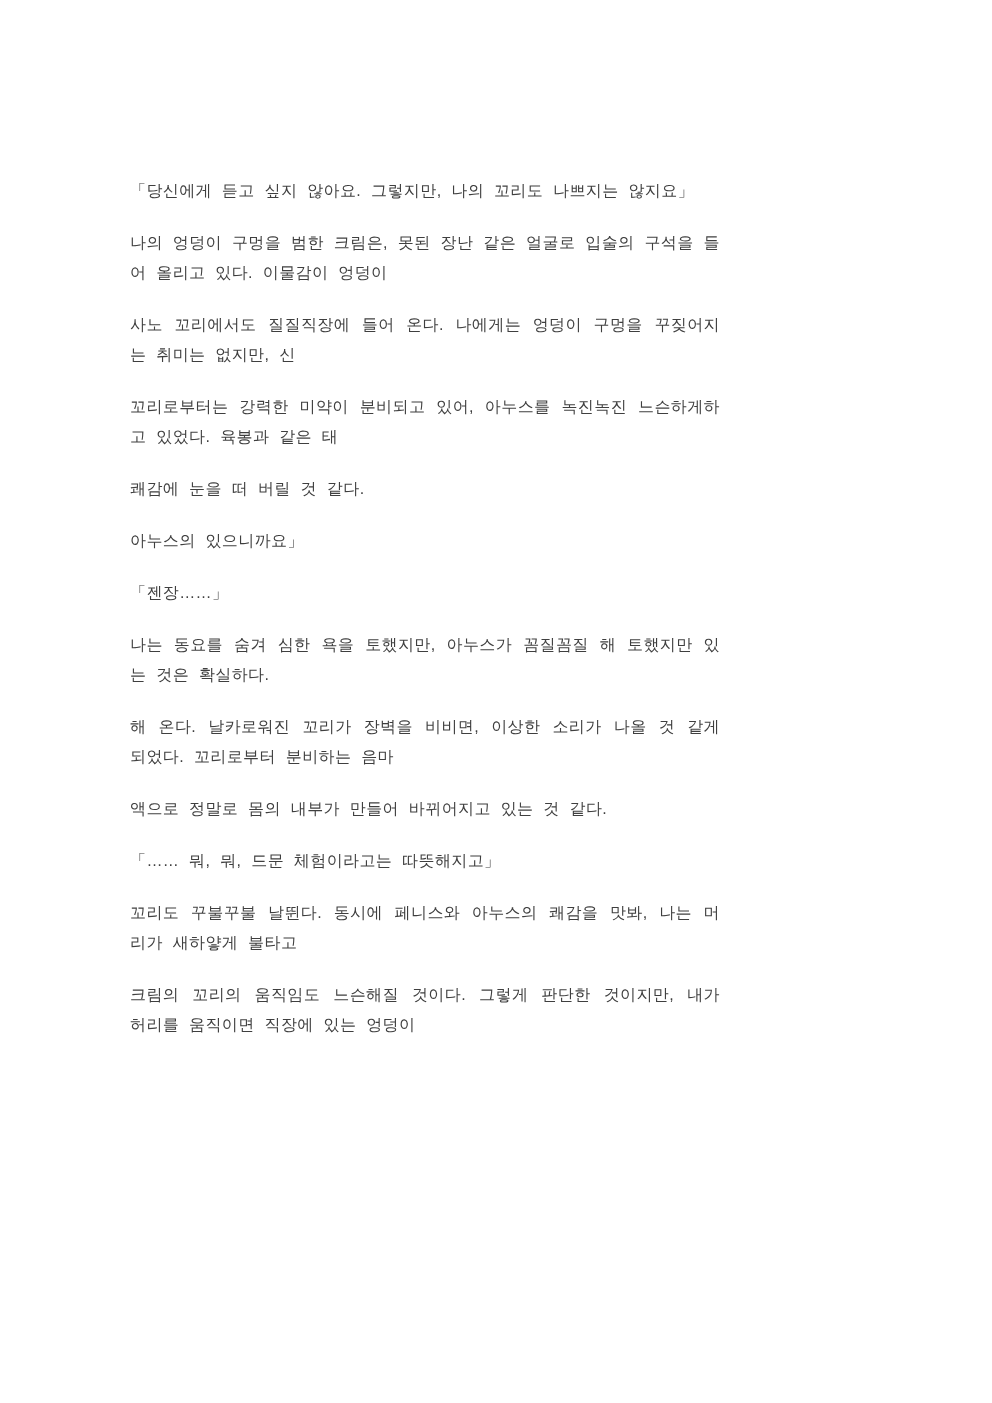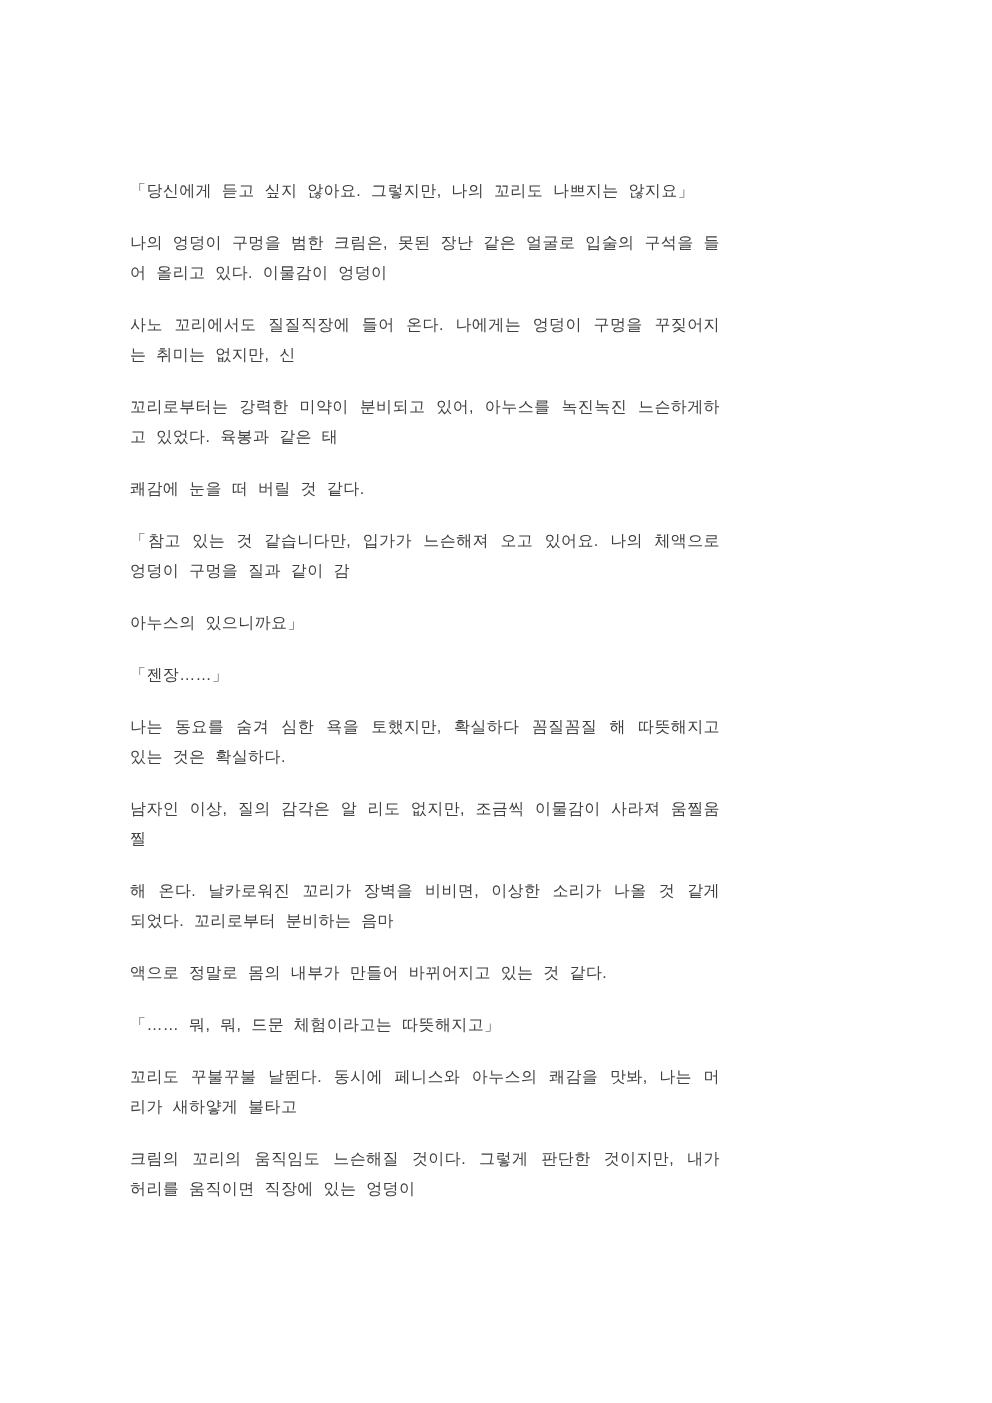--- a/index.html
+++ b/index.html
@@ -33,23 +33,21 @@
 </style>
 </head>
 <body>
 
 <div class="page">
   <p class="para">「당신에게 듣고 싶지 않아요. 그렇지만, 나의 꼬리도 나쁘지는 않지요」</p>
   <p class="para">나의 엉덩이 구멍을 범한 크림은, 못된 장난 같은 얼굴로 입술의 구석을 들어 올리고 있다. 이물감이 엉덩이</p>
   <p class="para">사노 꼬리에서도 질질직장에 들어 온다. 나에게는 엉덩이 구멍을 꾸짖어지는 취미는 없지만, 신</p>
   <p class="para">꼬리로부터는 강력한 미약이 분비되고 있어, 아누스를 녹진녹진 느슨하게하고 있었다. 육봉과 같은 태</p>
   <p class="para">쾌감에 눈을 떠 버릴 것 같다.</p>
-  <p class="para">「참고 있는 것 같습니다만, 입가가 느슨해져 오고 있어요. 나의 체액으로 엉덩이 구멍을 질과 같이 감</p>
   <p class="para">아누스의 있으니까요」</p>
   <p class="para">「젠장……」</p>
-  <p class="para">나는 동요를 숨겨 심한 욕을 토했지만, 확실하다 꼼질꼼질 해 따뜻해지고 있는 것은 확실하다.</p>
-  <p class="para">남자인 이상, 질의 감각은 알 리도 없지만, 조금씩 이물감이 사라져 움찔움찔</p>
+  <p class="para">나는 동요를 숨겨 심한 욕을 토했지만, 아누스가 꼼질꼼질 해 토했지만 있는 것은 확실하다.</p>
   <p class="para">해 온다. 날카로워진 꼬리가 장벽을 비비면, 이상한 소리가 나올 것 같게 되었다. 꼬리로부터 분비하는 음마</p>
   <p class="para">액으로 정말로 몸의 내부가 만들어 바뀌어지고 있는 것 같다.</p>
   <p class="para">「…… 뭐, 뭐, 드문 체험이라고는 따뜻해지고」</p>
   <p class="para">꼬리도 꾸불꾸불 날뛴다. 동시에 페니스와 아누스의 쾌감을 맛봐, 나는 머리가 새하얗게 불타고</p>
   <p class="para">크림의 꼬리의 움직임도 느슨해질 것이다. 그렇게 판단한 것이지만, 내가 허리를 움직이면 직장에 있는 엉덩이</p>
 </div>
 
 </body></html>

